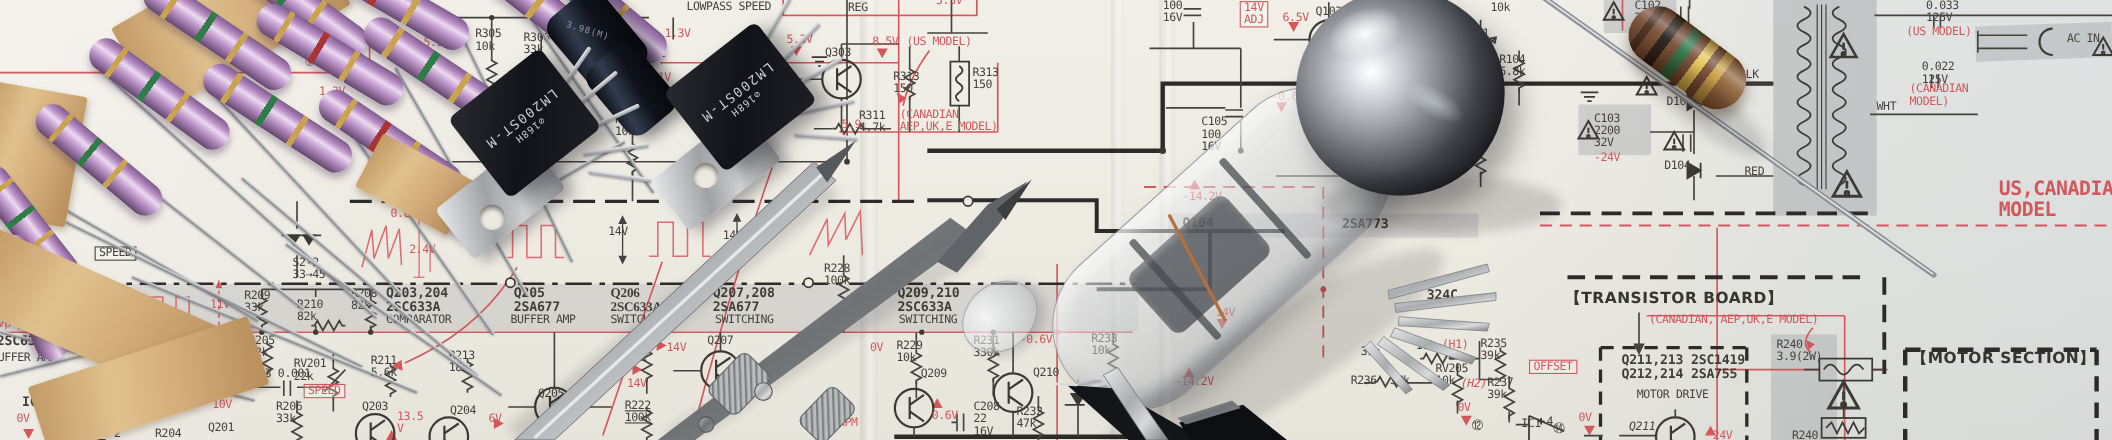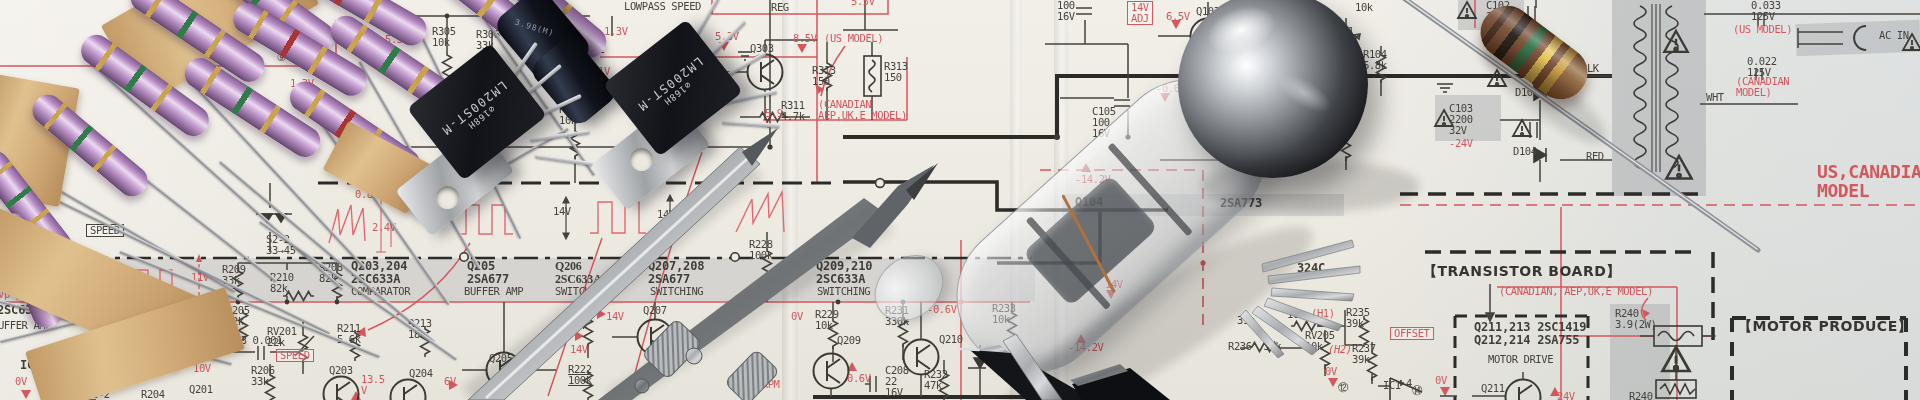--- a/index.html
+++ b/index.html
@@ -461,23 +461,23 @@
       <div class="lab s-k" style="left: 1412px; top: 385px;">⑭</div>
       <div class="lab s-rbox" style="left: 1390px; top: 327px;">OFFSET</div>
       <div class="lab s-kh" style="left: 1423px; top: 264px;">【TRANSISTOR BOARD】</div>
       <div class="lab s-r" style="left: 1499px; top: 286px;">(CANADIAN, AEP,UK,E MODEL)</div>
       <div class="lab s-kb" style="left: 1474px; top: 321px;">Q211,213 2SC1419
 Q212,214 2SA755</div>
       <div class="lab s-k" style="left: 1488px; top: 354px;">MOTOR DRIVE</div>
       <div class="lab s-k" style="left: 1615px; top: 308px;">R240
 3.9(2W)</div>
       <div class="lab s-k" style="left: 1629px; top: 391px;">R240</div>
-      <div class="lab s-kh" style="left: 1738px; top: 319px;">【MOTOR PRODUCE】</div>
+      <div class="lab s-kh" style="left: 1738px; top: 319px;">【MOTOR SECTION】</div>
       <div class="lab s-r" style="left: 1435px; top: 375px;">0V</div>
-      <div class="lab s-k" style="left: 1481px; top: 383px;">Q211</div>
+      <div class="lab s-k" style="left: 1481px; top: 383px; font-style: italic;">Q211</div>
       <div class="lab s-r" style="left: 1557px; top: 391px;">24V</div>
     </div>
 
   <div>
     <div class="lead" style="left:40px;top:95px;width:300px;transform:rotate(38deg);"></div>
     <div class="lead" style="left:90px;top:60px;width:340px;transform:rotate(42deg);"></div>
     <div class="lead" style="left:140px;top:25px;width:330px;transform:rotate(47deg);"></div>
     <div class="lead" style="left:10px;top:160px;width:260px;transform:rotate(30deg);"></div>
     <div class="lead" style="left:60px;top:200px;width:300px;transform:rotate(26deg);"></div>
     <div class="lead" style="left:300px;top:90px;width:260px;transform:rotate(55deg);"></div>

